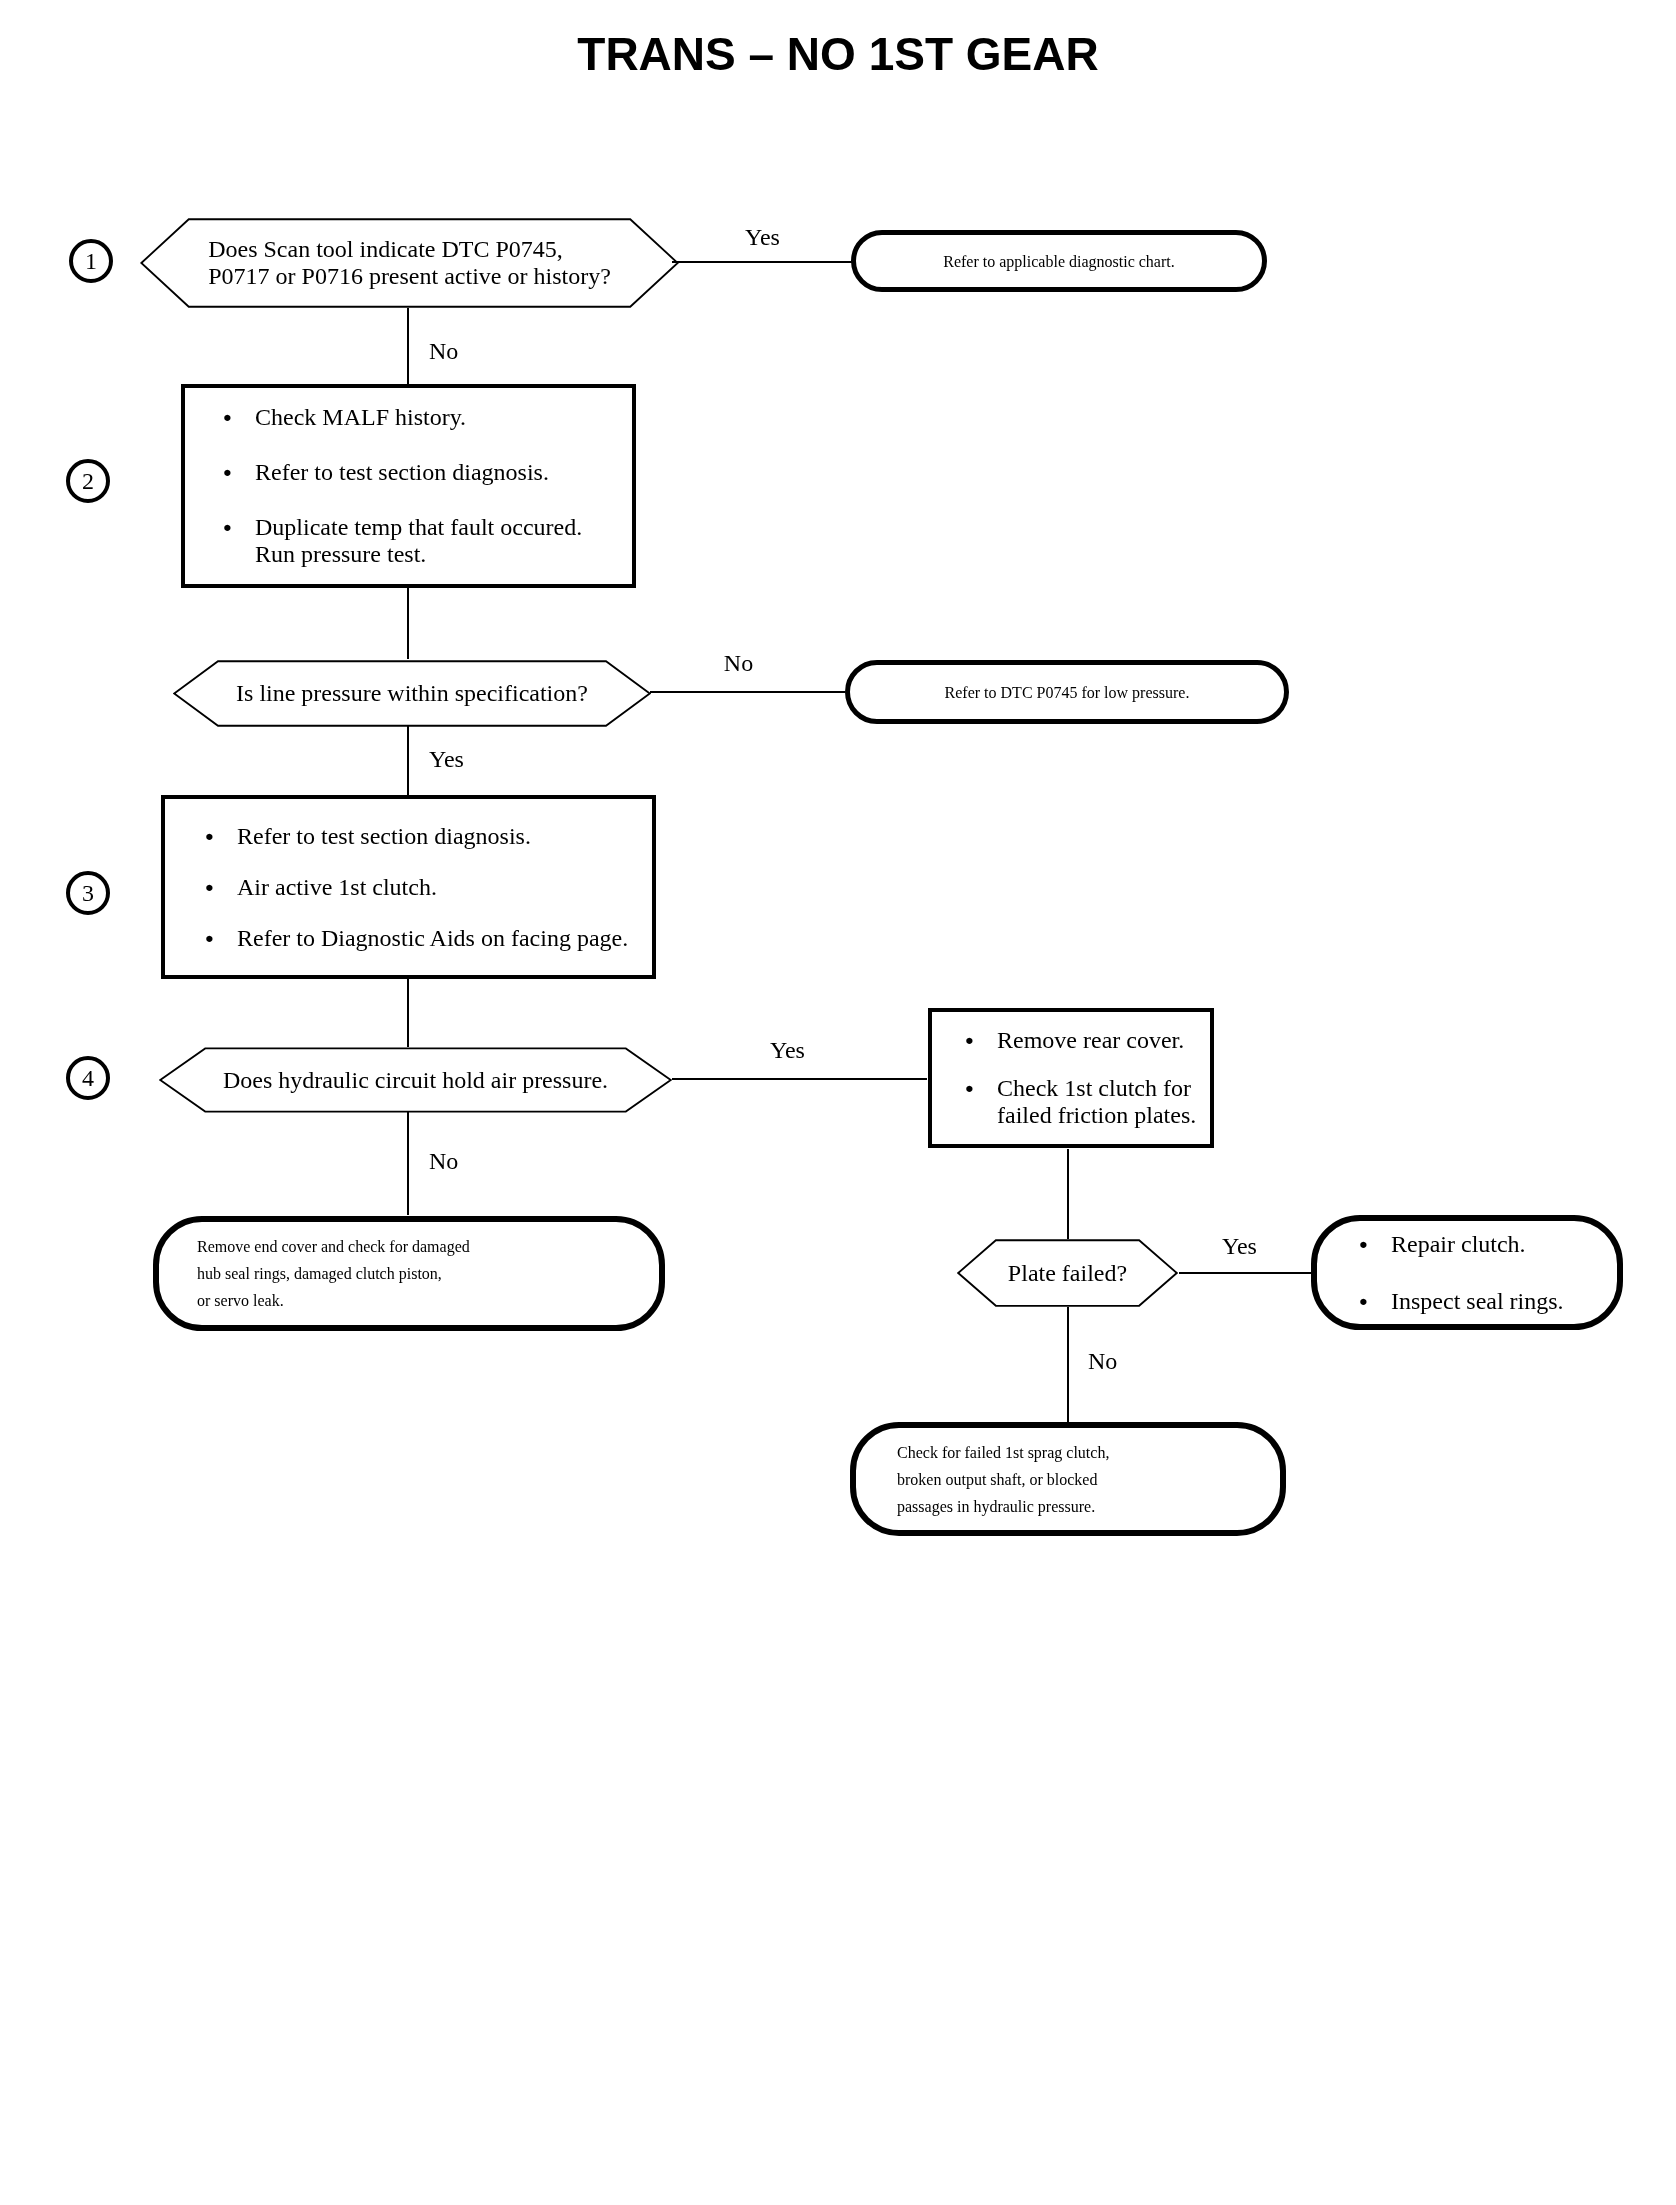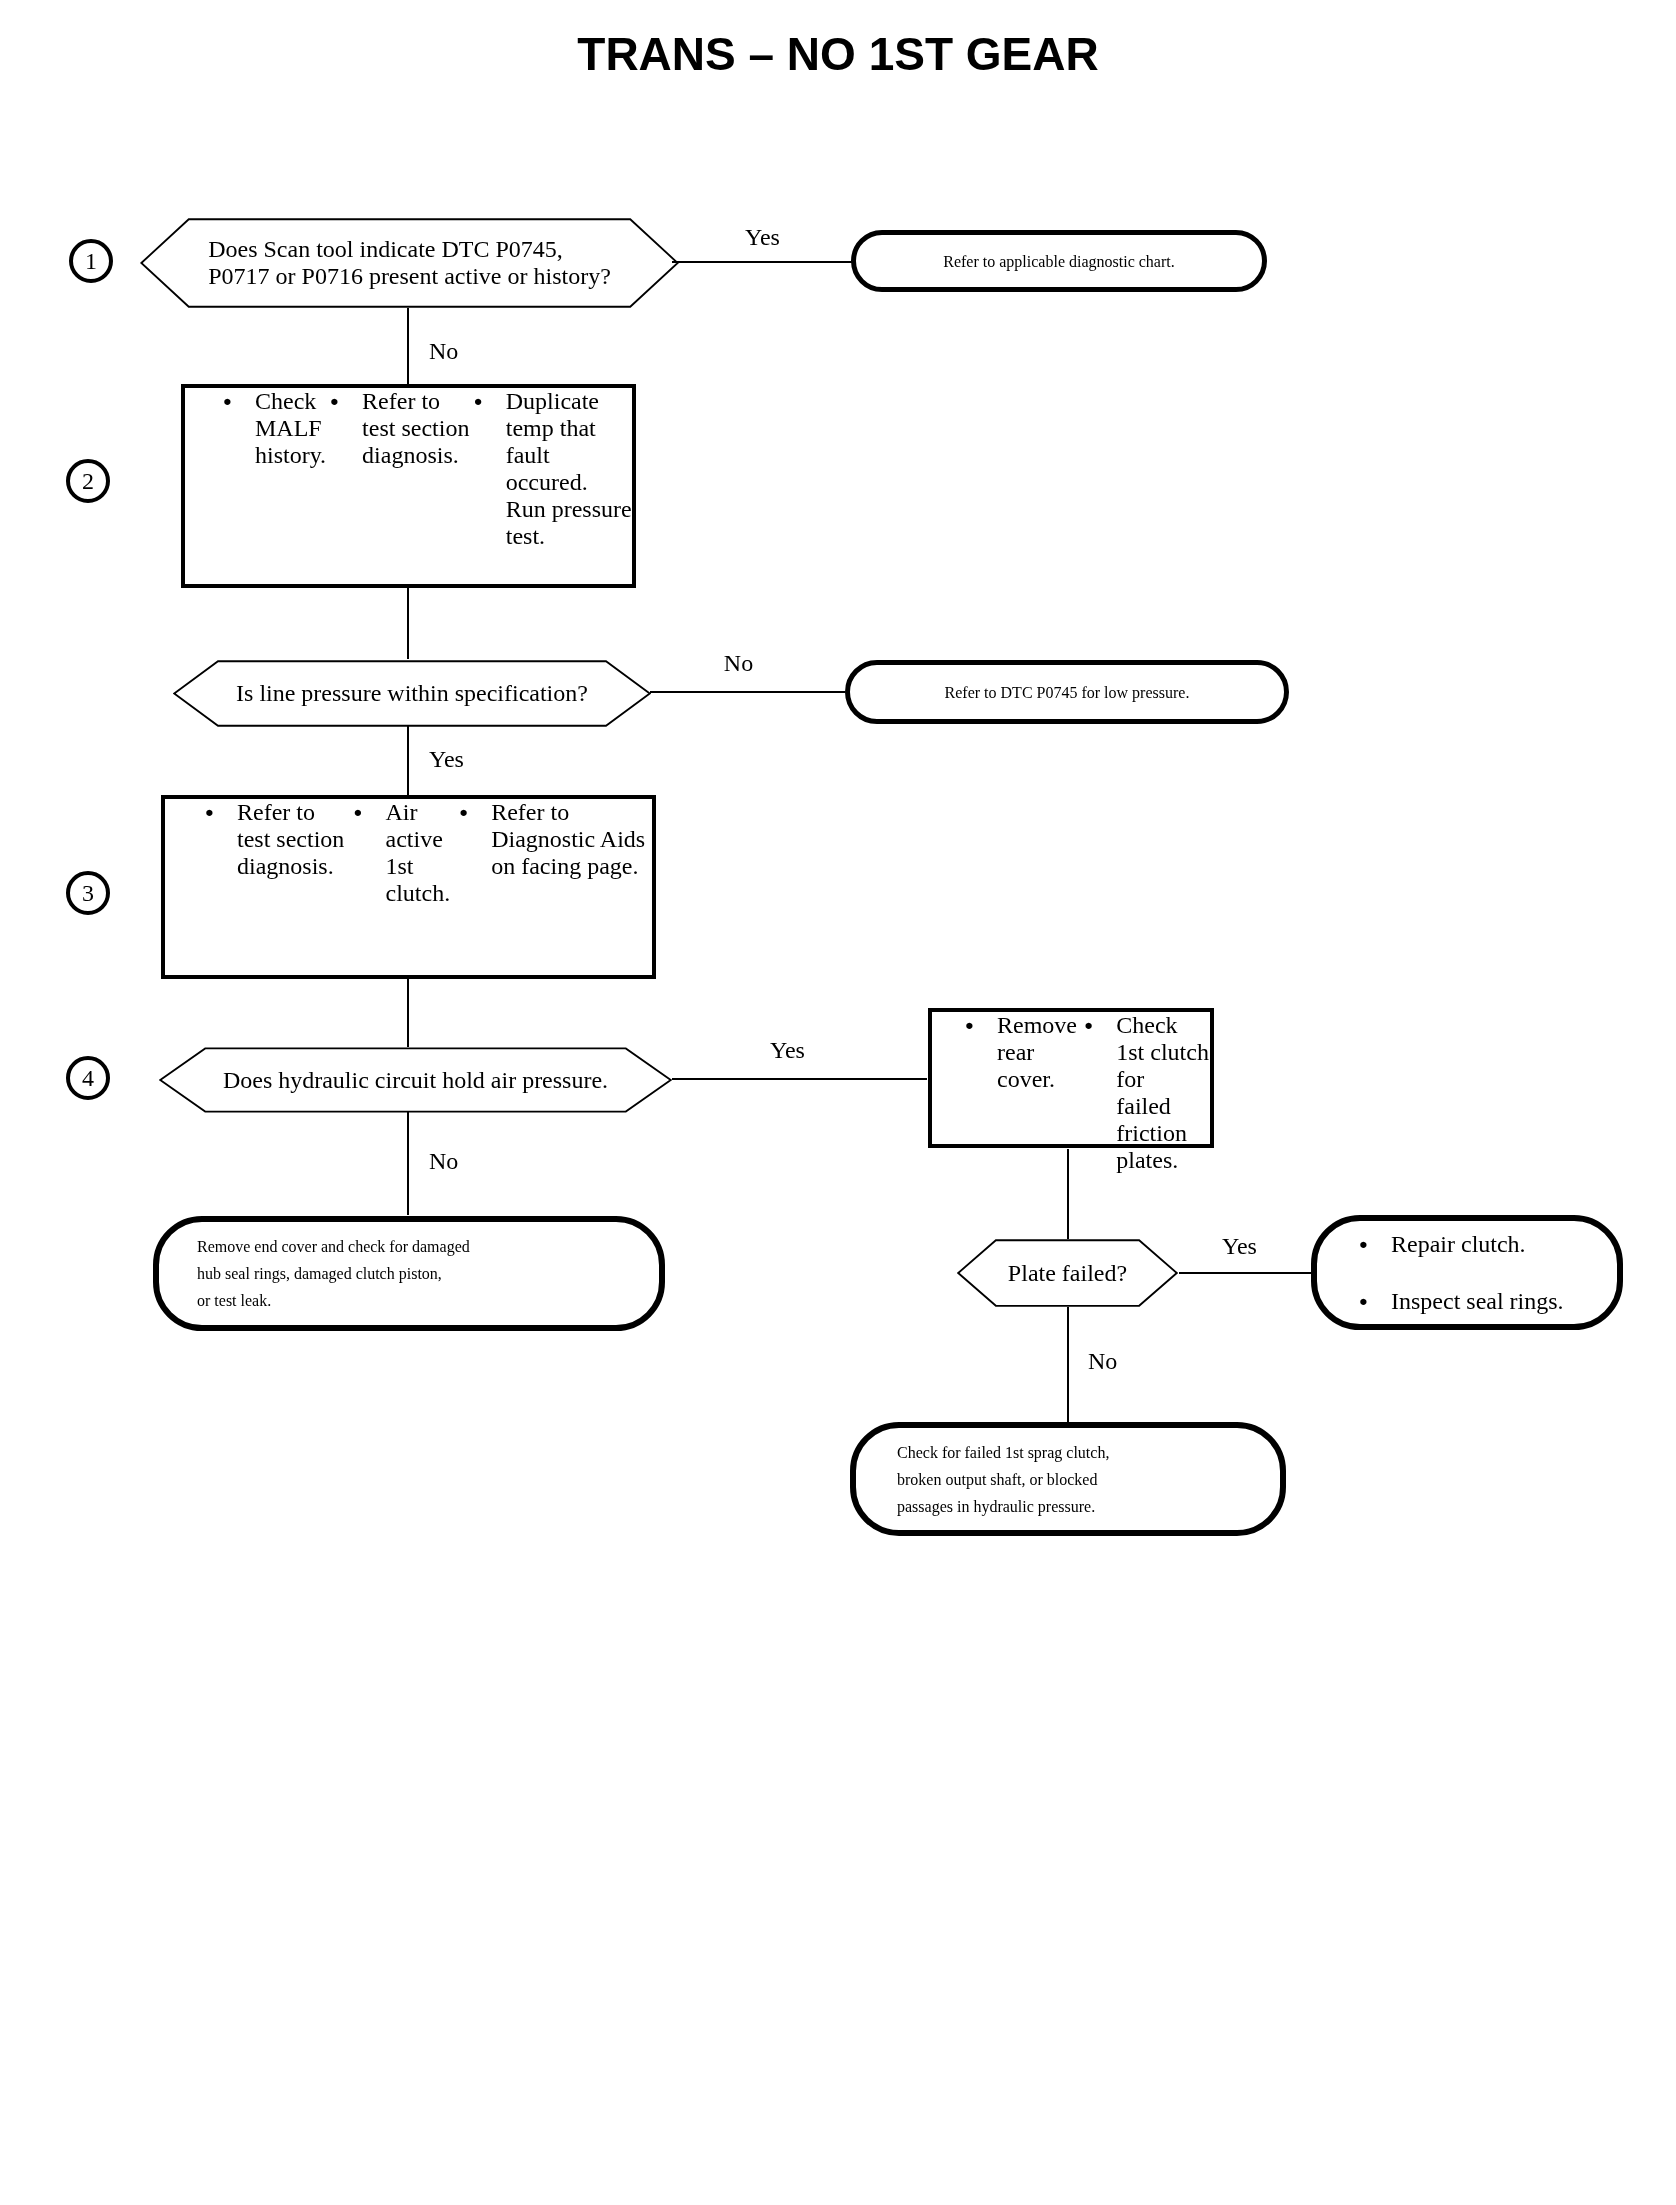--- a/index.html
+++ b/index.html
@@ -15,21 +15,21 @@
            border-radius: 50%; display: flex; align-items: center; justify-content: center;
            font-size: 24px; background: #fff; }
 
   .hex { position: absolute; }
   .hex svg { position: absolute; left: 0; top: 0; display: block; }
   .hex .hex-text { position: absolute; left: 0; top: 0; width: 100%; height: 100%;
                    display: flex; align-items: center; justify-content: center; }
   .hex .hex-inner { text-align: left; font-size: 24px; line-height: 27px; }
 
   .rect { position: absolute; border: 4.9px solid #000; background: #fff; box-sizing: border-box;
-          display: flex; flex-direction: row; justify-content: center; }
+          display: flex; flex-direction: column; justify-content: center; }
   .terminal { position: absolute; background: #fff; box-sizing: border-box;
               display: flex; flex-direction: column; justify-content: center; }
   .terminal.center { align-items: center; }
   .txt { font-size: 16px; line-height: 27px; }
 
   .li { display: flex; align-items: flex-start; }
   .li .b { width: 32px; flex: 0 0 32px; text-align: left; }
   .li .b::before { content: "●"; font-size: 14.6px; line-height: 27px; }
   .li .t { font-size: 24px; line-height: 27px; }
 
@@ -169,21 +169,21 @@
       </span>
     </div>
   </div>
 
   <div class="vline" style="left:407px; top:1112px; height:103px;"></div>
   <div class="lbl" style="left:429px; top:1148px; width:73px;">No</div>
 
   <div class="terminal" style="left:153px; top:1216px; width:512px; height:115px; border:6.7px solid #000; border-radius:49px; padding-left:38px;">
     <div class="txt">Remove end cover and check for damaged</div>
     <div class="txt">hub seal rings, damaged clutch piston,</div>
-    <div class="txt">or test leak.</div>
+    <div class="txt">or servo leak.</div>
   </div>
 
   <div class="vline" style="left:1067px; top:1149px; height:90px;"></div>
 
   <div class="hex" style="left:957px; top:1239px; width:221px; height:68px;">
     <svg width="221" height="68" viewBox="0 0 364 112">
       <polygon points="2,56 64,2 300,2 362,56 300,110 64,110" fill="#fff" stroke="#000" stroke-width="3"></polygon>
     </svg>
     <div class="hex-text">
         <div class="hex-inner">

